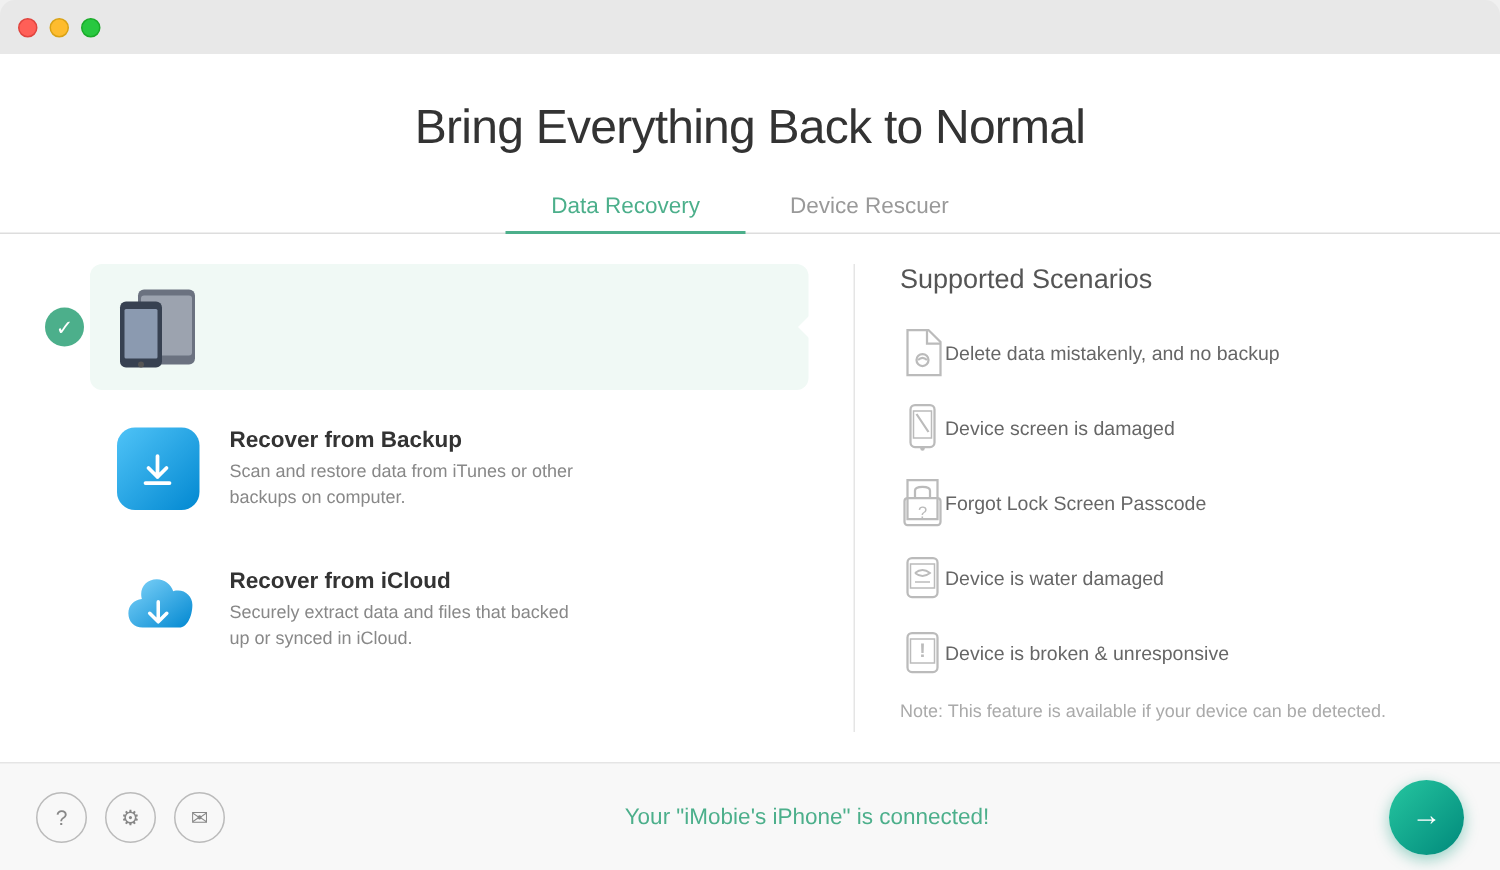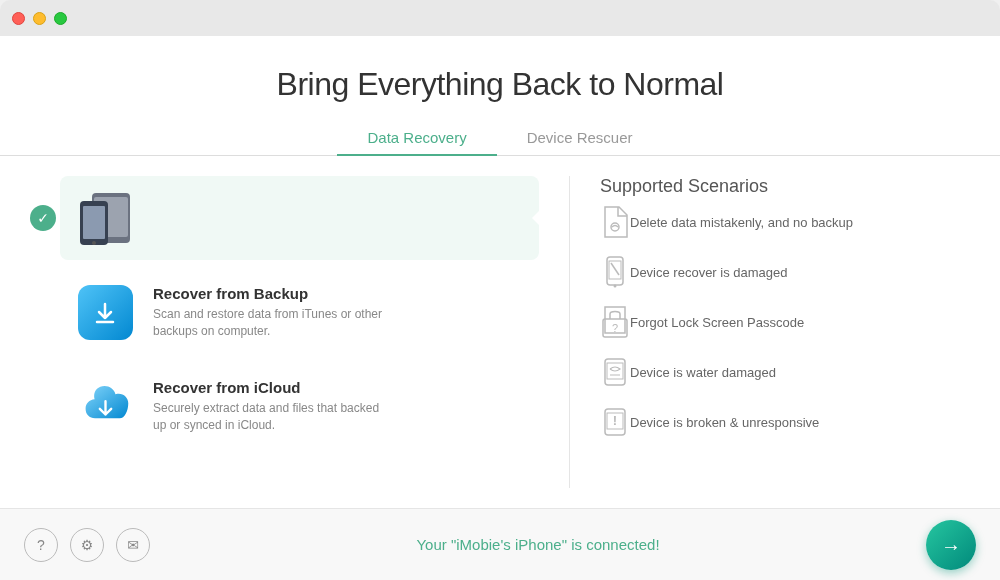--- a/index.html
+++ b/index.html
@@ -187,21 +187,21 @@
 
     
     .right-panel {
       width: 340px;
       flex-shrink: 0;
     }
     .right-panel h2 {
       font-size: 18px;
       font-weight: 500;
       color: #555;
-      margin-bottom: 7px;
+      margin-bottom: 20px;
     }
 
     .scenario-item {
       display: flex;
       align-items: center;
       margin-bottom: 14px;
     }
     .scenario-icon {
       width: 30px;
       height: 36px;
@@ -375,21 +375,21 @@
 
       <div class="scenario-item">
         <div class="scenario-icon">
           <svg width="28" height="34" viewBox="0 0 28 34">
             <rect x="6" y="2" width="16" height="28" rx="3" stroke="#bbb" stroke-width="1.5" fill="none"></rect>
             <rect x="8" y="6" width="12" height="18" fill="none" stroke="#bbb" stroke-width="1"></rect>
             <line x1="10" y1="8" x2="18" y2="20" stroke="#bbb" stroke-width="1.5"></line>
             <circle cx="14" cy="31" r="1.5" fill="#bbb"></circle>
           </svg>
         </div>
-        <span class="scenario-text">Device recover is damaged</span>
+        <span class="scenario-text">Device screen is damaged</span>
       </div>
 
       <div class="scenario-item">
         <div class="scenario-icon">
           <svg width="28" height="34" viewBox="0 0 28 34">
             <path d="M4 2 H24 L24 28 H4 Z" stroke="#bbb" stroke-width="1.5" fill="none"></path>
             <rect x="2" y="14" width="24" height="18" rx="2" stroke="#bbb" stroke-width="1.5" fill="none"></rect>
             <path d="M9 14 V9 C9 5.7 19 5.7 19 9 V14" stroke="#bbb" stroke-width="1.5" fill="none"></path>
             <text x="14" y="27" text-anchor="middle" font-size="11" fill="#bbb" font-family="Arial">?</text>
           </svg>
@@ -413,20 +413,21 @@
         <div class="scenario-icon">
           <svg width="28" height="34" viewBox="0 0 28 34">
             <rect x="4" y="4" width="20" height="26" rx="3" stroke="#bbb" stroke-width="1.5" fill="none"></rect>
             <rect x="6" y="8" width="16" height="16" fill="none" stroke="#bbb" stroke-width="1"></rect>
             <text x="14" y="20" text-anchor="middle" font-size="13" fill="#bbb" font-family="Arial" font-weight="bold">!</text>
           </svg>
         </div>
         <span class="scenario-text">Device is broken &amp; unresponsive</span>
       </div>
 
+      <p class="note-text">Note: This feature is available if your device can be detected.</p>
     </div>
 
   </div>
 
 </div>
 
 <div class="bottom-bar">
   <div class="bottom-icons">
     <button class="bottom-icon-btn">
       <span>?</span>

